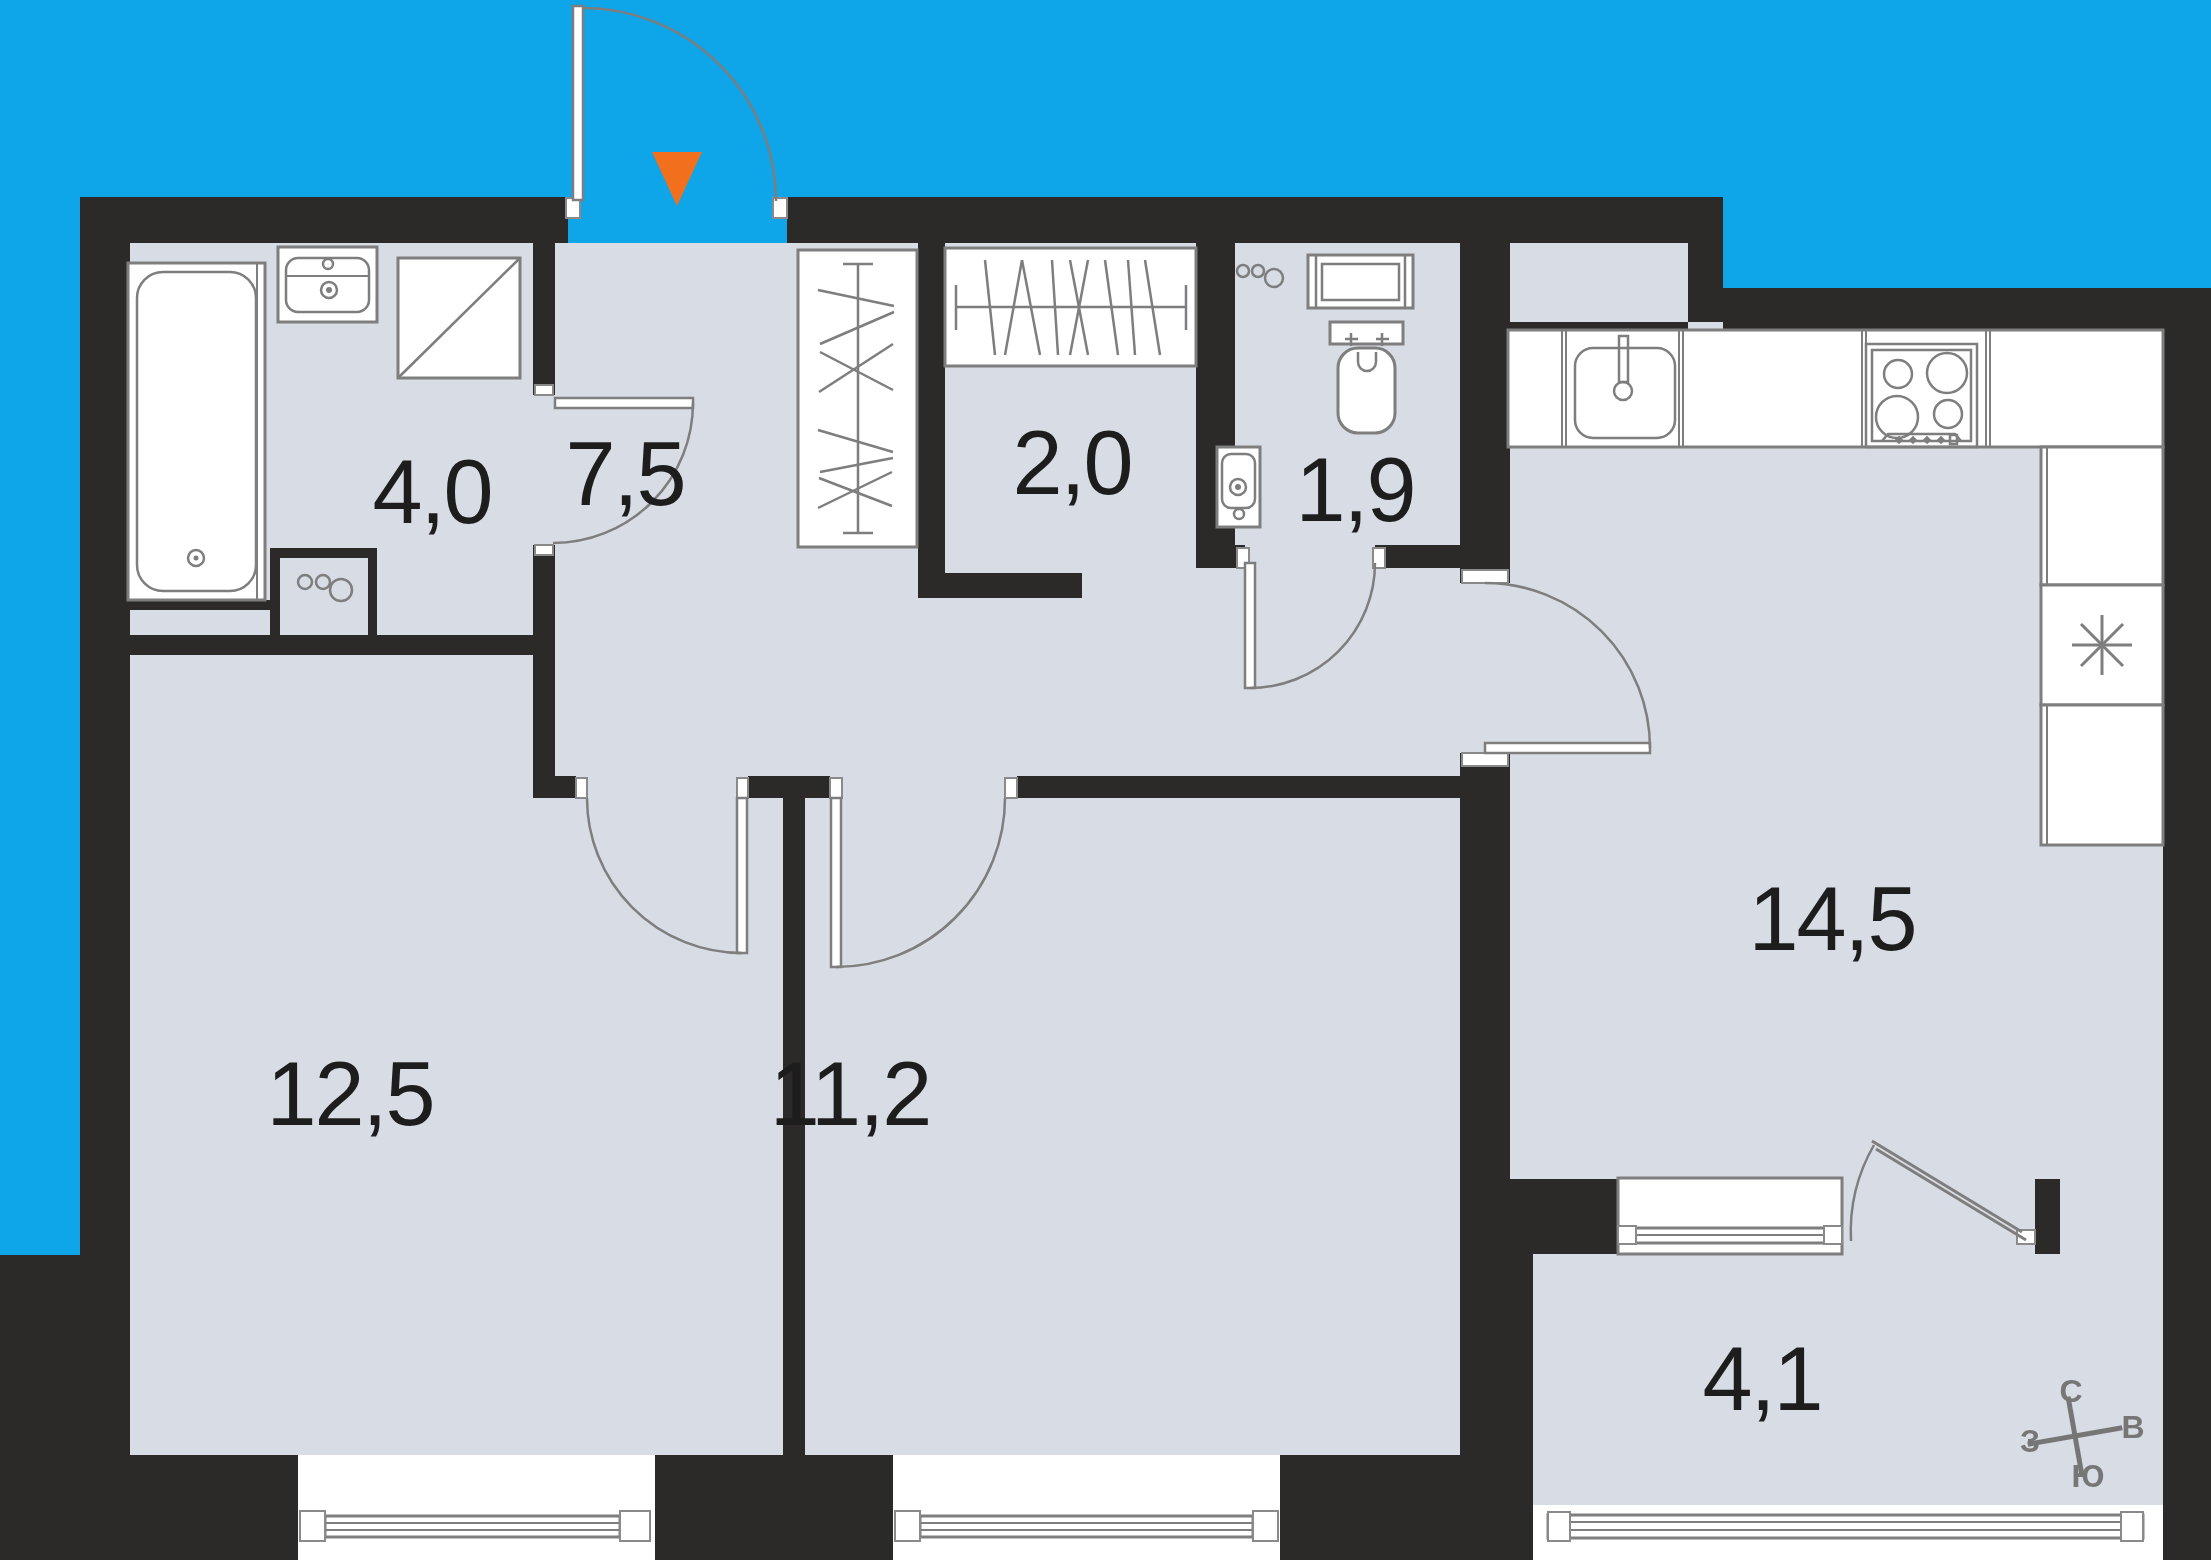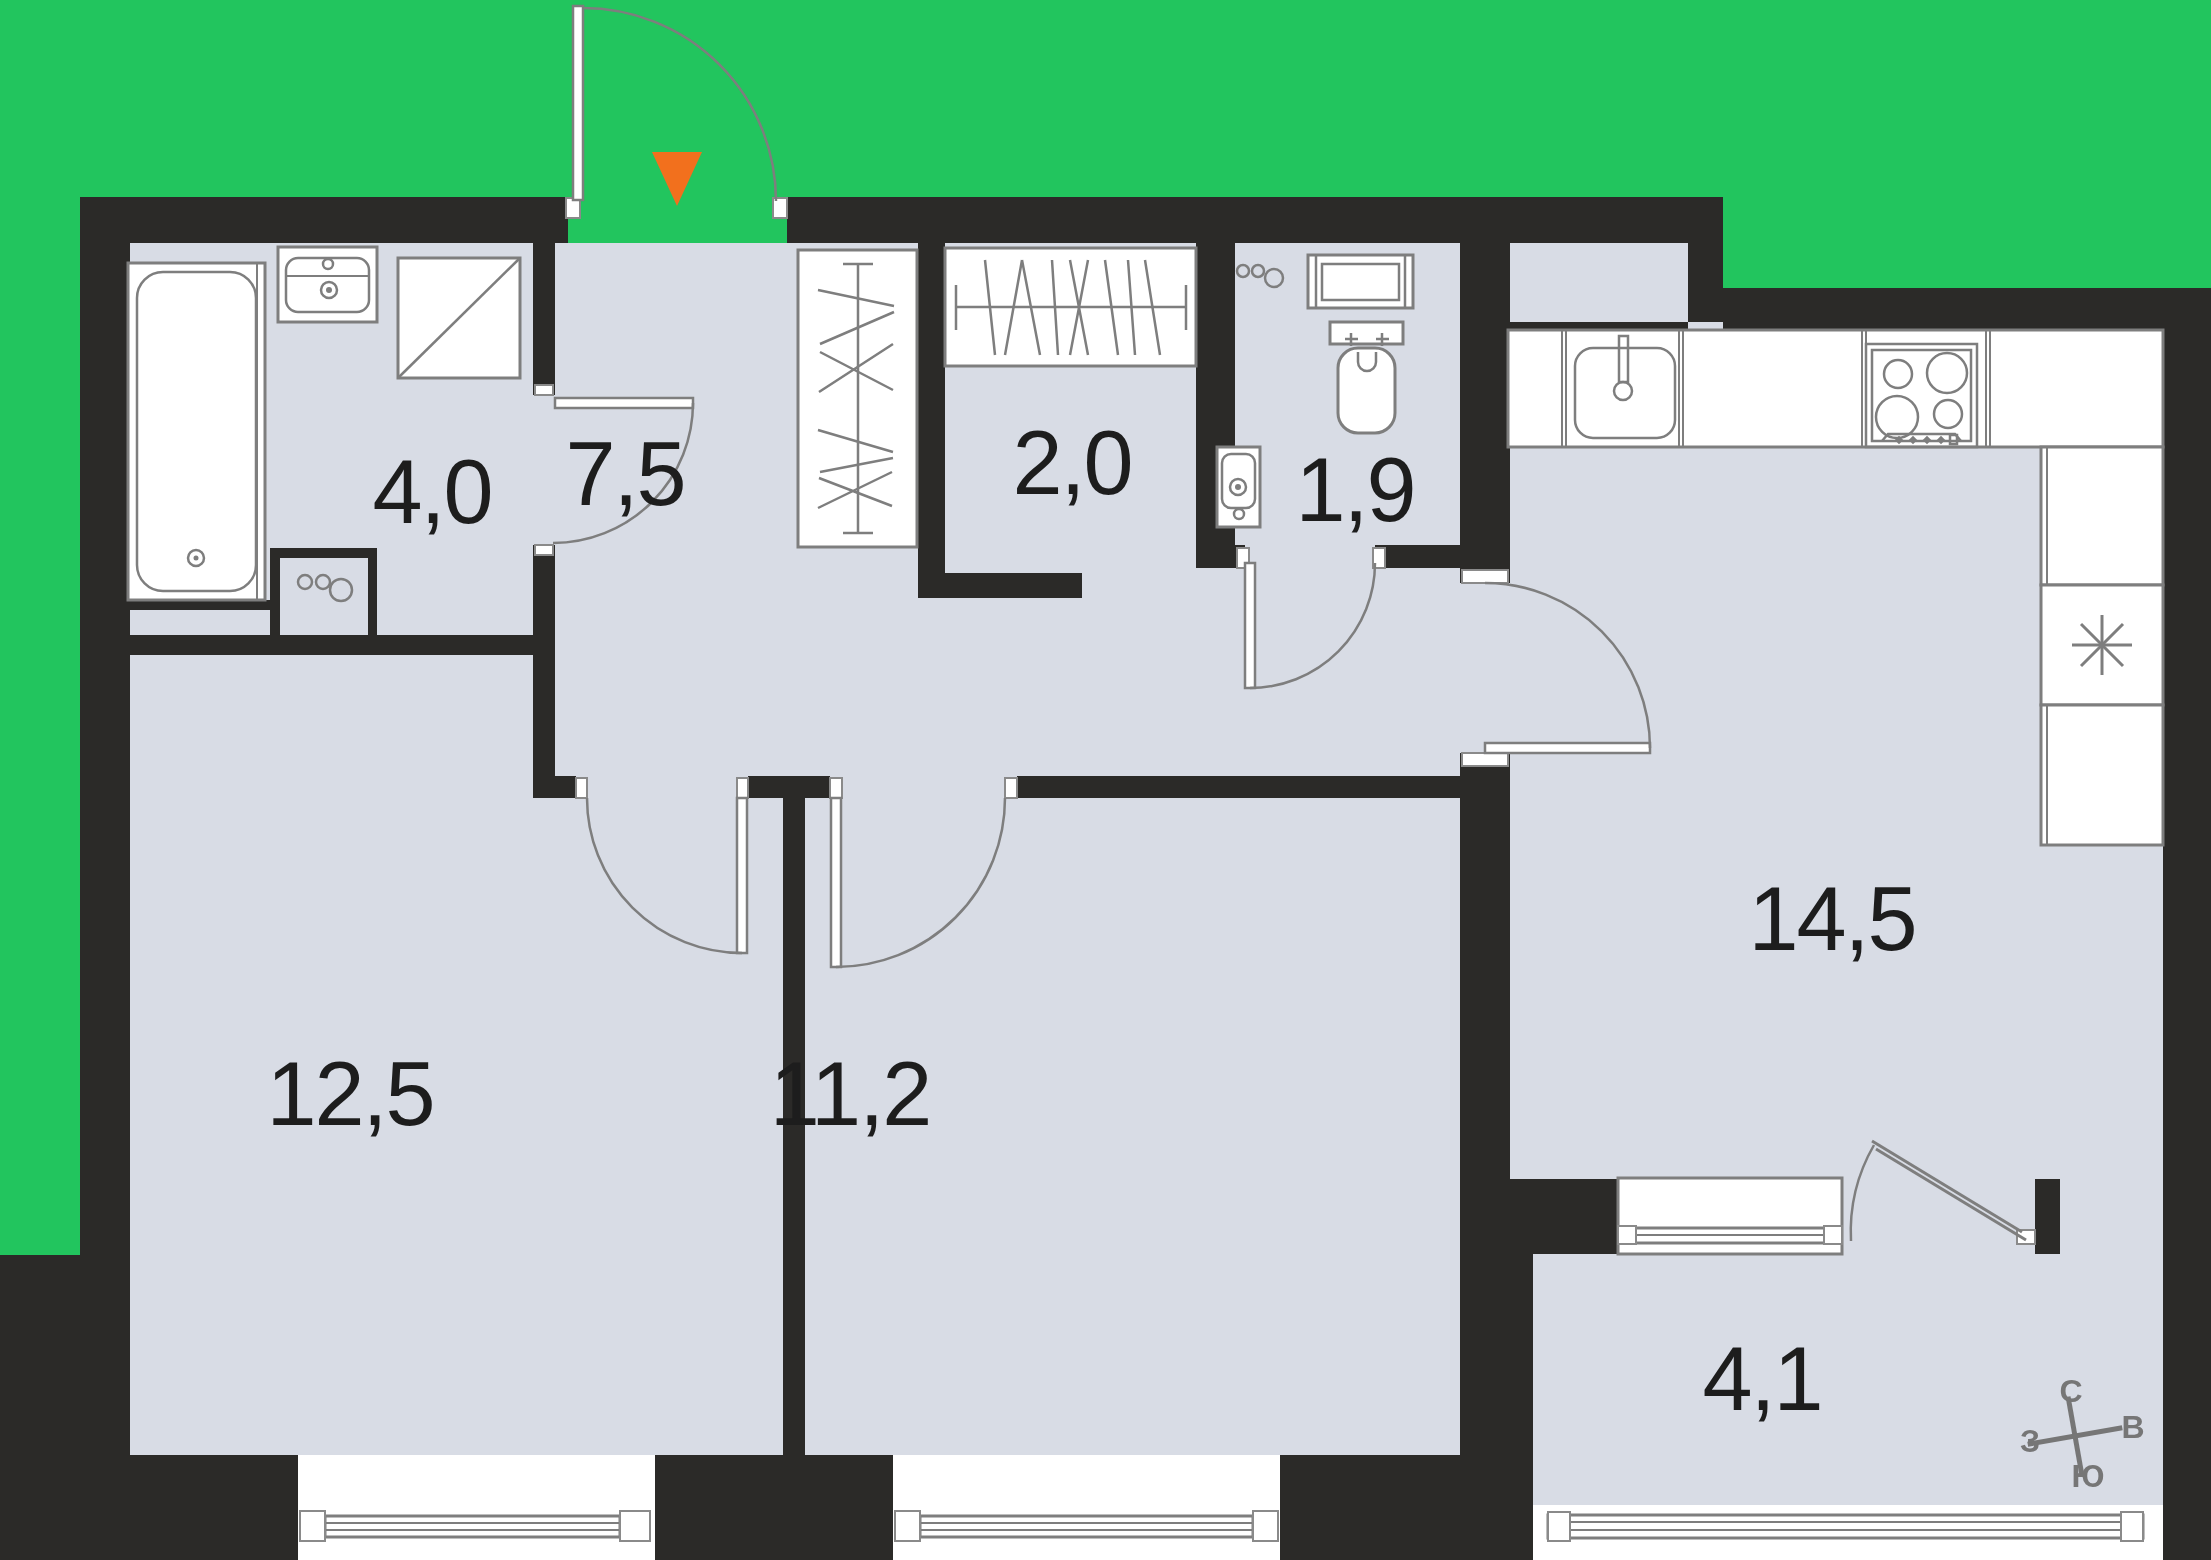--- a/index.html
+++ b/index.html
@@ -1,16 +1,16 @@
 <!DOCTYPE html>
 <html><head>
 <meta charset="utf-8">
 <style>
   html,body{margin:0;padding:0;background:#ffffff;}
-  .stage{position:relative;width:2211px;height:1560px;background:#22c55e;overflow:hidden;
+  .stage{position:relative;width:2211px;height:1560px;background:#0ea5e9;overflow:hidden;
          font-family:"Liberation Sans", sans-serif;}
   svg{display:block;width:2211px;height:1560px;}
   .wall{fill:#2b2a28;stroke:none;}
   .floor{fill:#d8dce5;stroke:none;}
   .fix{fill:#ffffff;stroke:#7e7e7e;stroke-width:3;}
   .fixthin{fill:none;stroke:#7e7e7e;stroke-width:2.5;}
   .jamb{fill:#ffffff;stroke:#8a8a8a;stroke-width:2;}
   .arc{fill:none;stroke:#7e7e7e;stroke-width:2.5;}
   .leaf{fill:#ffffff;stroke:#7e7e7e;stroke-width:2.5;}
   .roomlabel{fill:#1d1d1d;font-size:90px;letter-spacing:-2px;}

